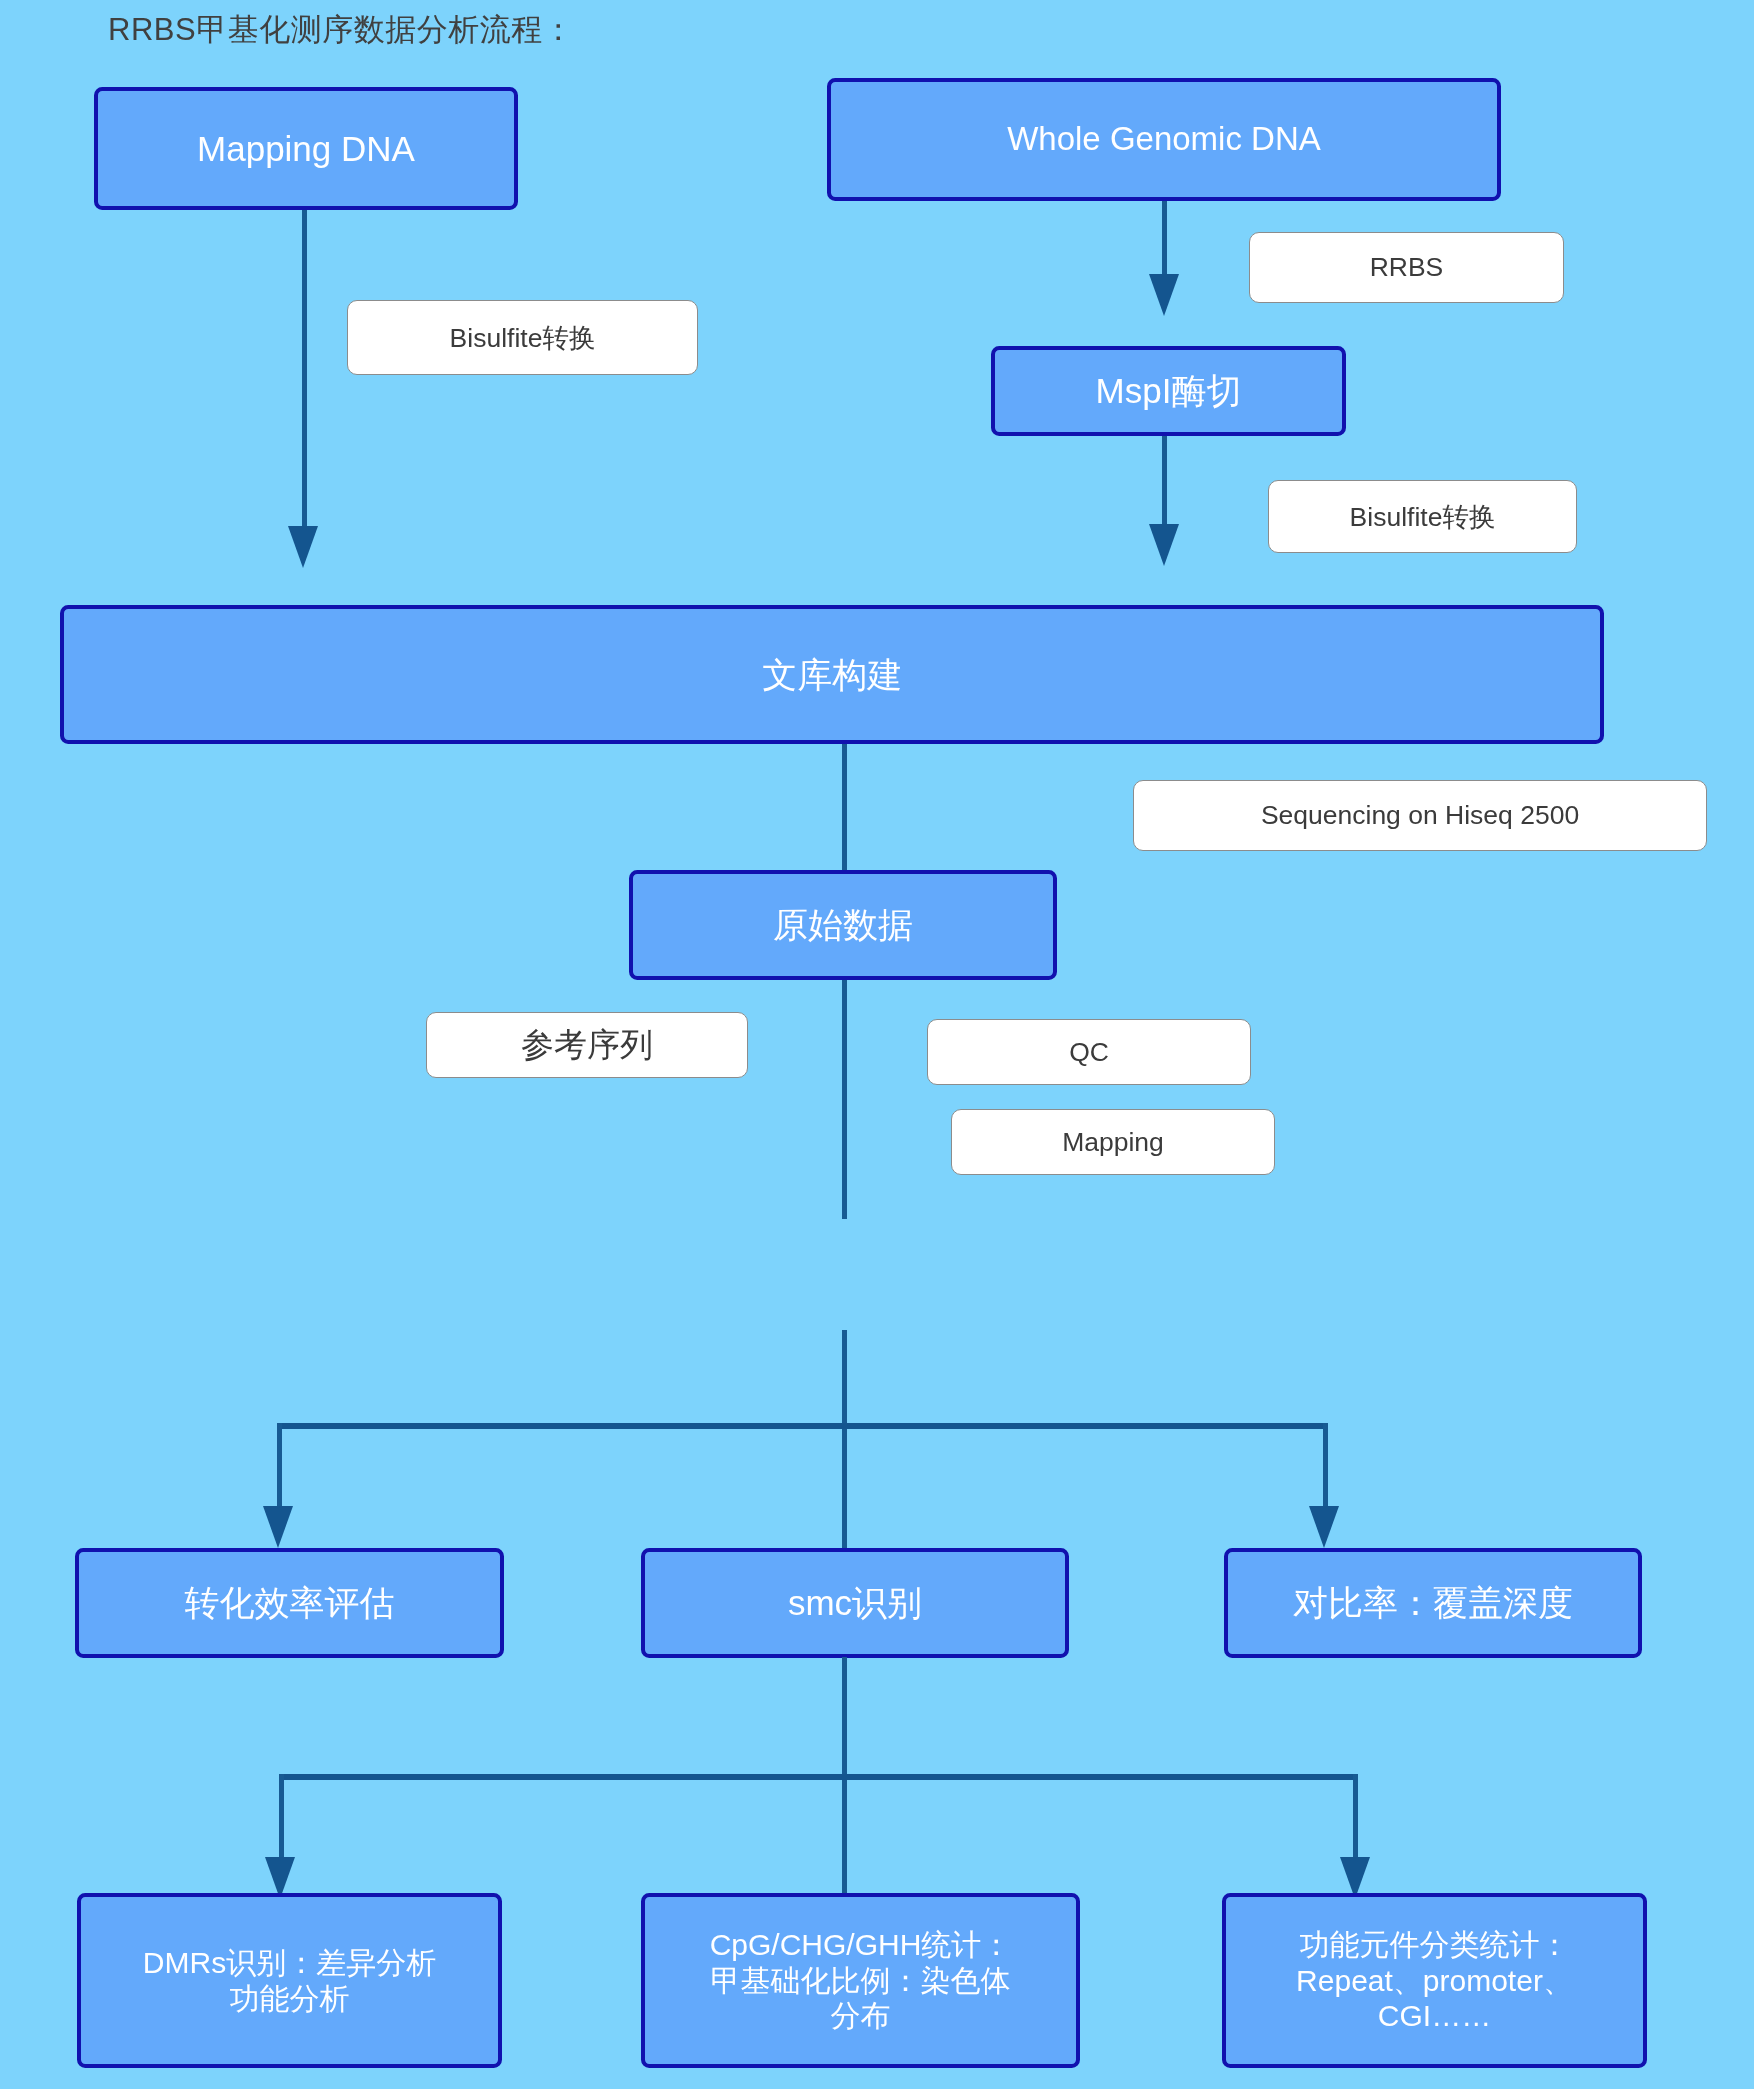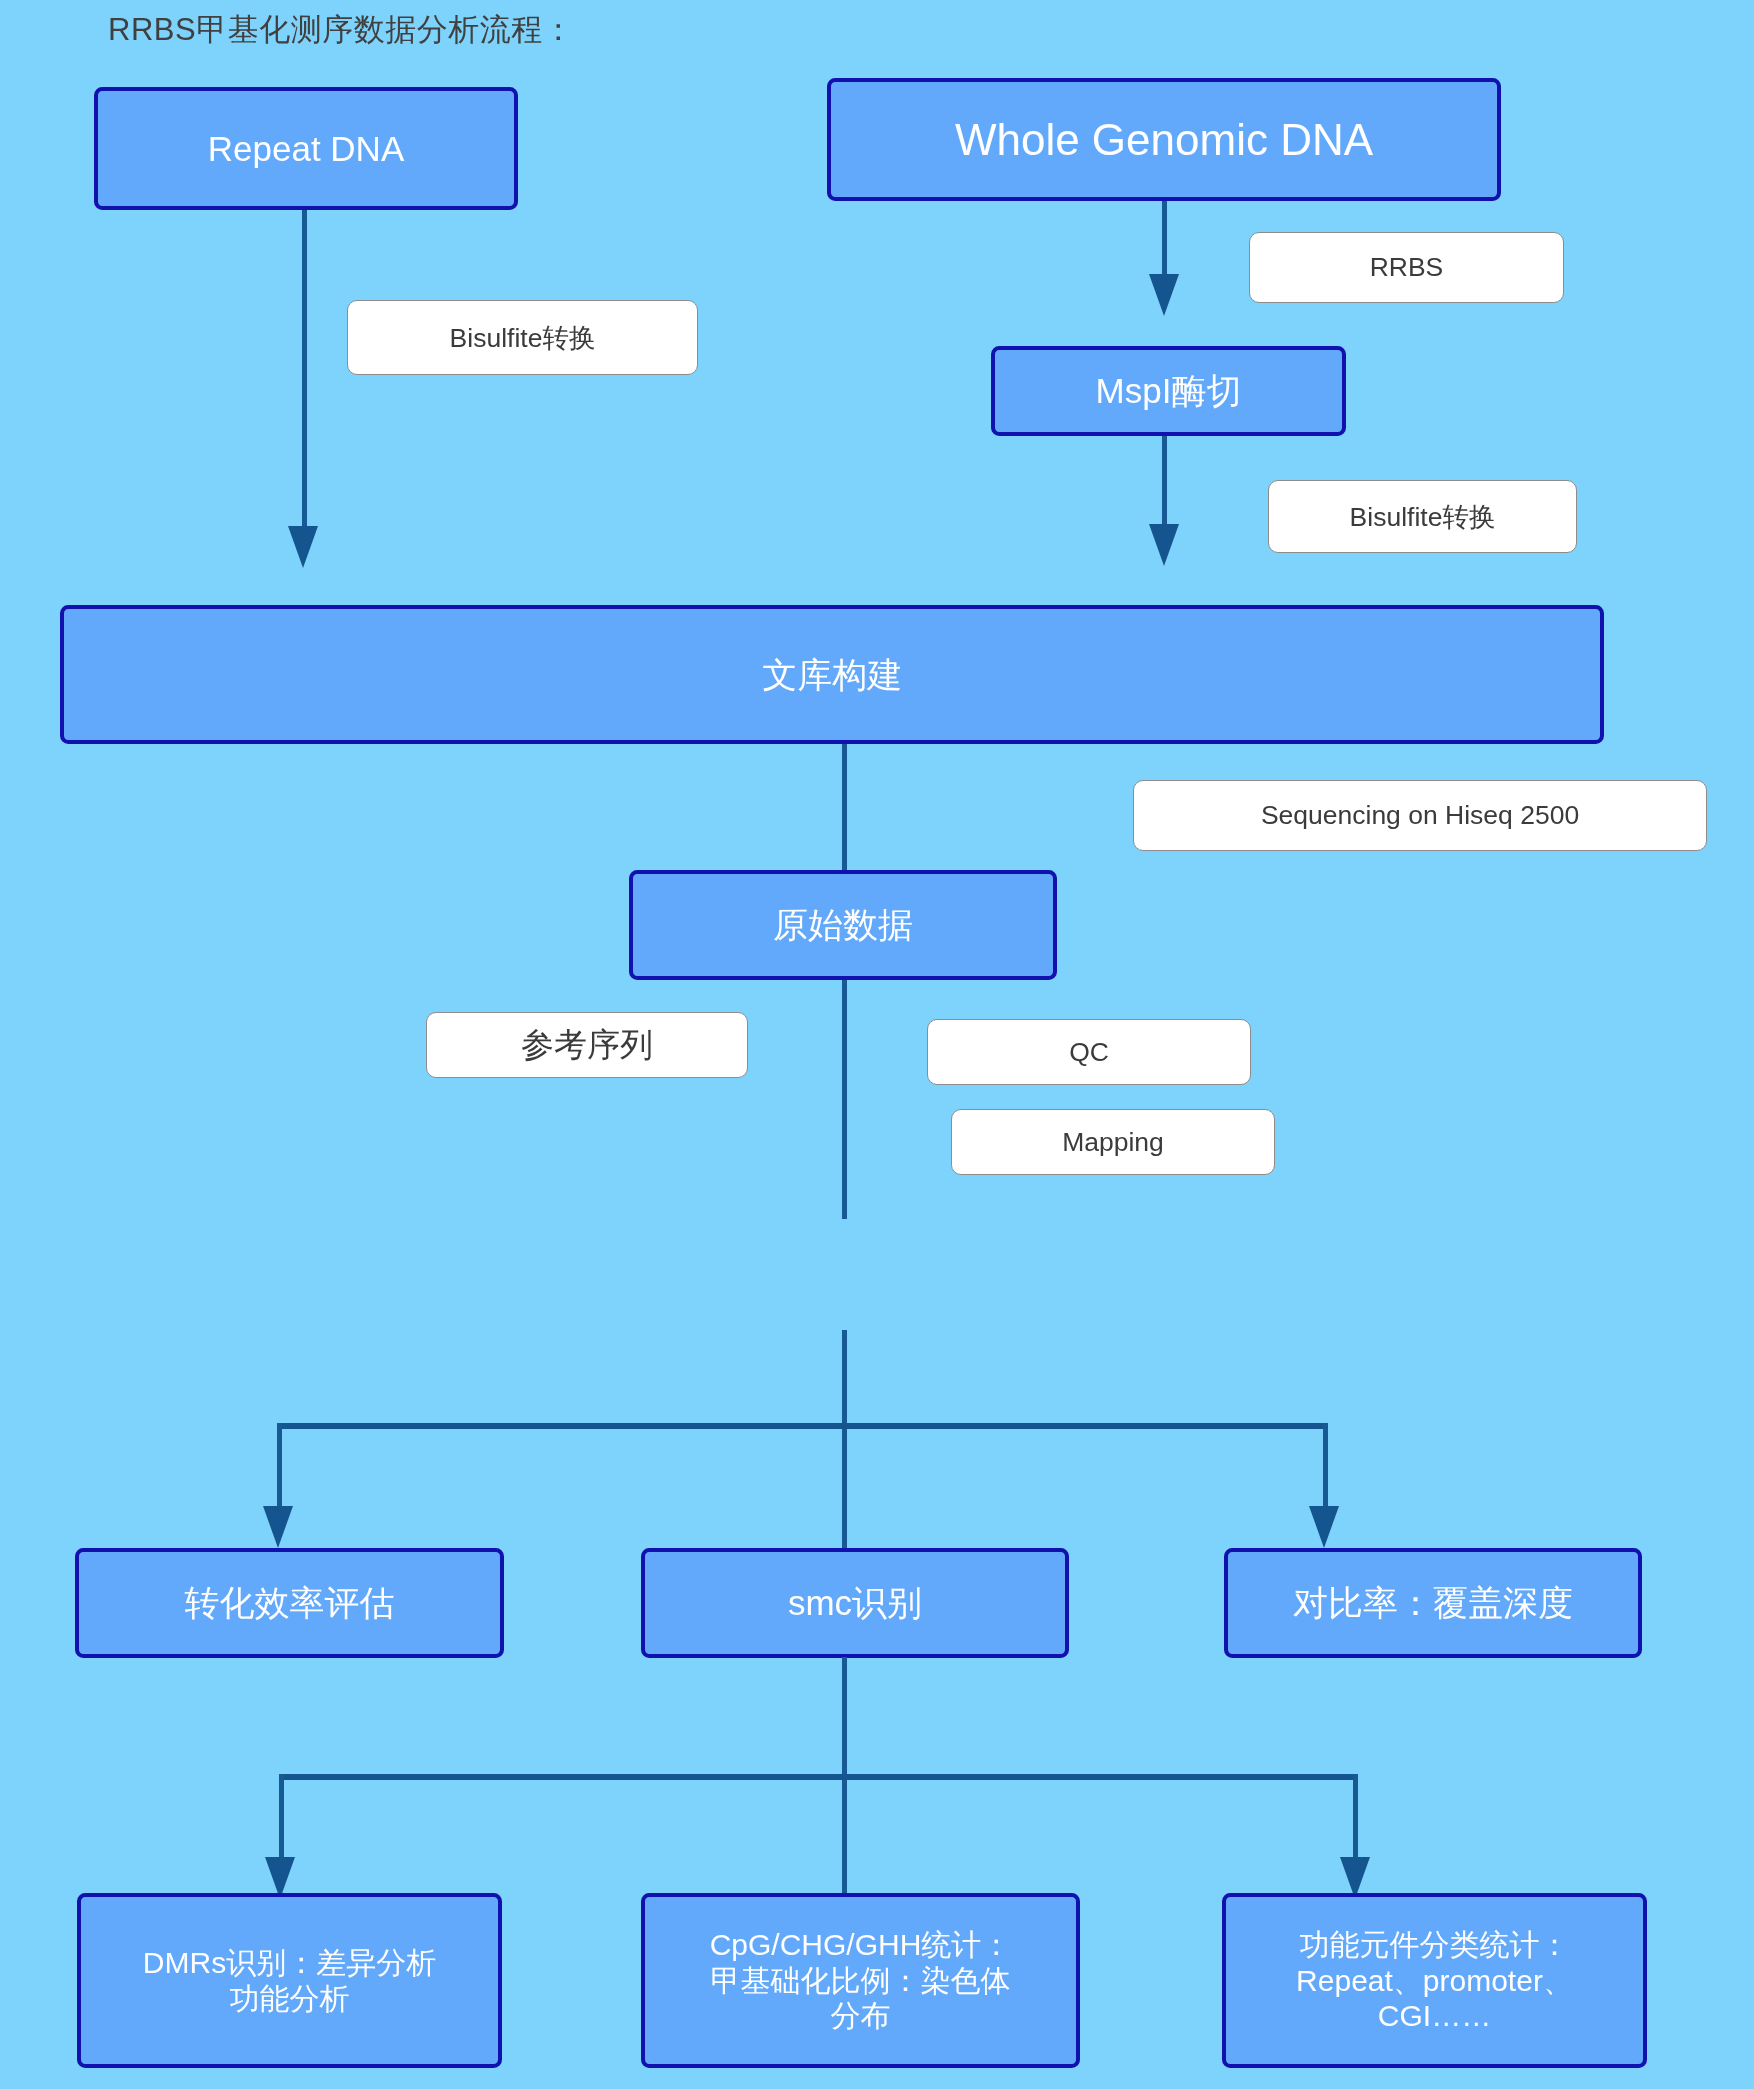--- a/index.html
+++ b/index.html
@@ -79,23 +79,23 @@
     border-top: 42px solid #14558f;
   }
 </style>
 </head>
 <body>
 
 <div id="canvas">
 
   <div class="page-title">RRBS甲基化测序数据分析流程：</div>
 
-  <div class="node" style="left:94px; top:87px; width:424px; height:123px; font-size:35px;">Repeat DNA</div>
+  <div class="node" style="left:94px; top:87px; width:424px; height:123px; font-size:35px;">Mapping DNA</div>
 
-  <div class="node" style="left:827px; top:78px; width:674px; height:123px; font-size:44px;">Whole Genomic DNA</div>
+  <div class="node" style="left:827px; top:78px; width:674px; height:123px; font-size:33px;">Whole Genomic DNA</div>
 
   <div class="vline" style="left:302px; top:210px; height:338px;"></div>
   <div class="arrowhead" style="left:288px; top:526px;"></div>
 
   <div class="note" style="left:347px; top:300px; width:351px; height:75px; font-size:26.5px;">Bisulfite转换</div>
 
   <div class="vline" style="left:1162px; top:201px; height:105px;"></div>
   <div class="arrowhead" style="left:1149px; top:274px;"></div>
 
   <div class="note" style="left:1249px; top:232px; width:315px; height:71px; font-size:26.5px;">RRBS</div>

